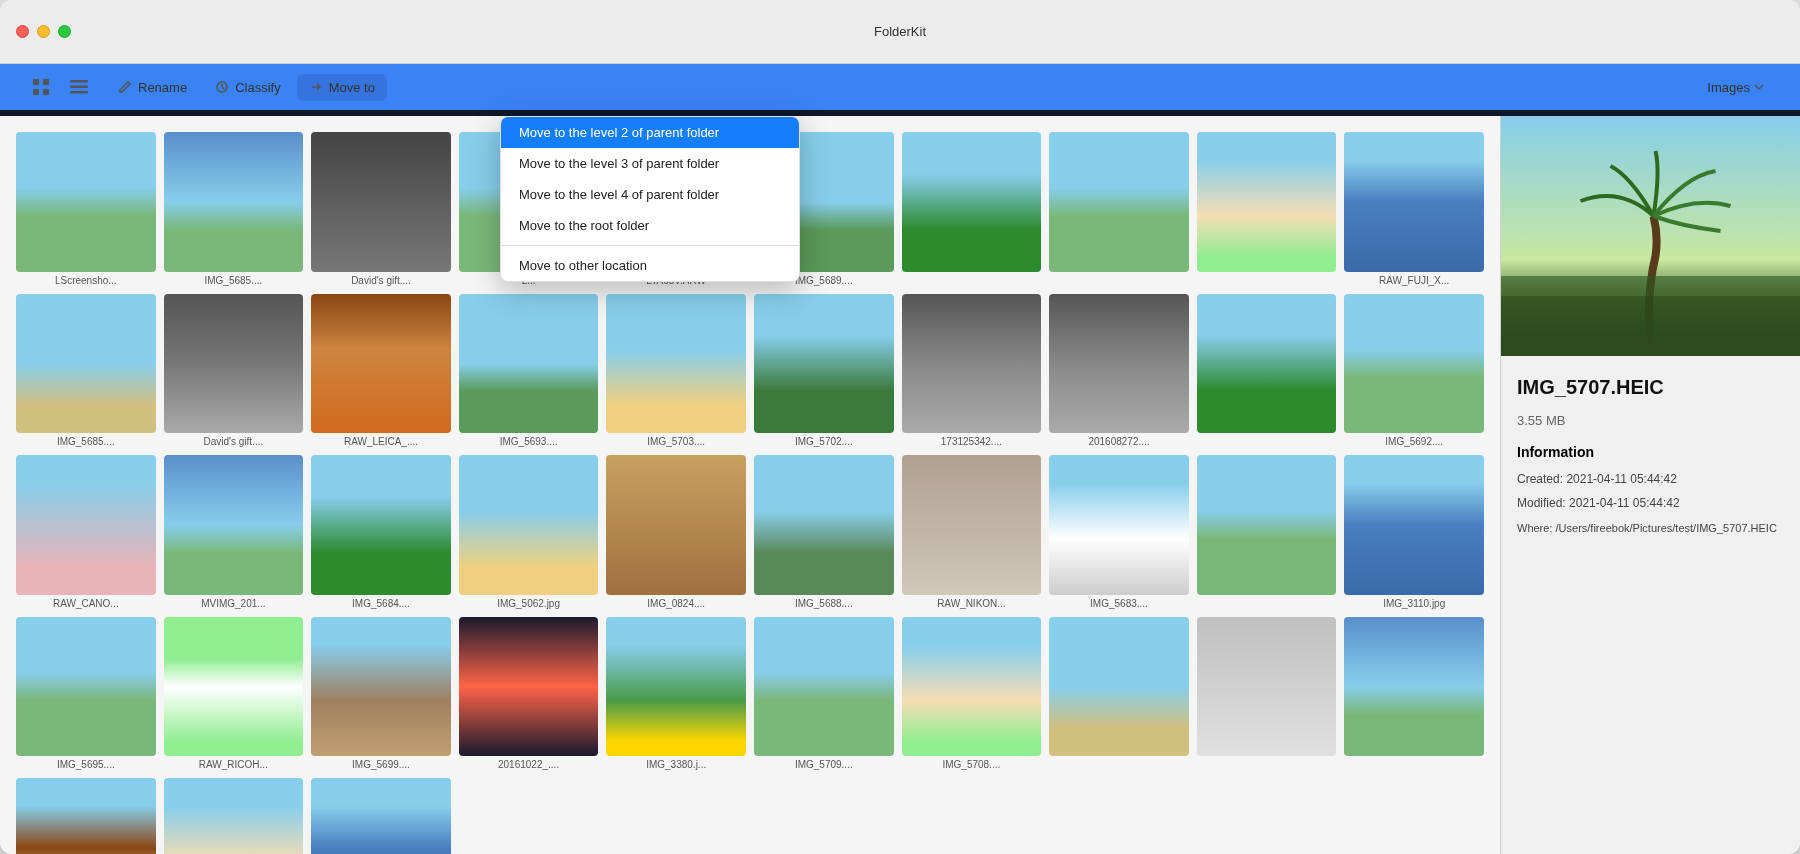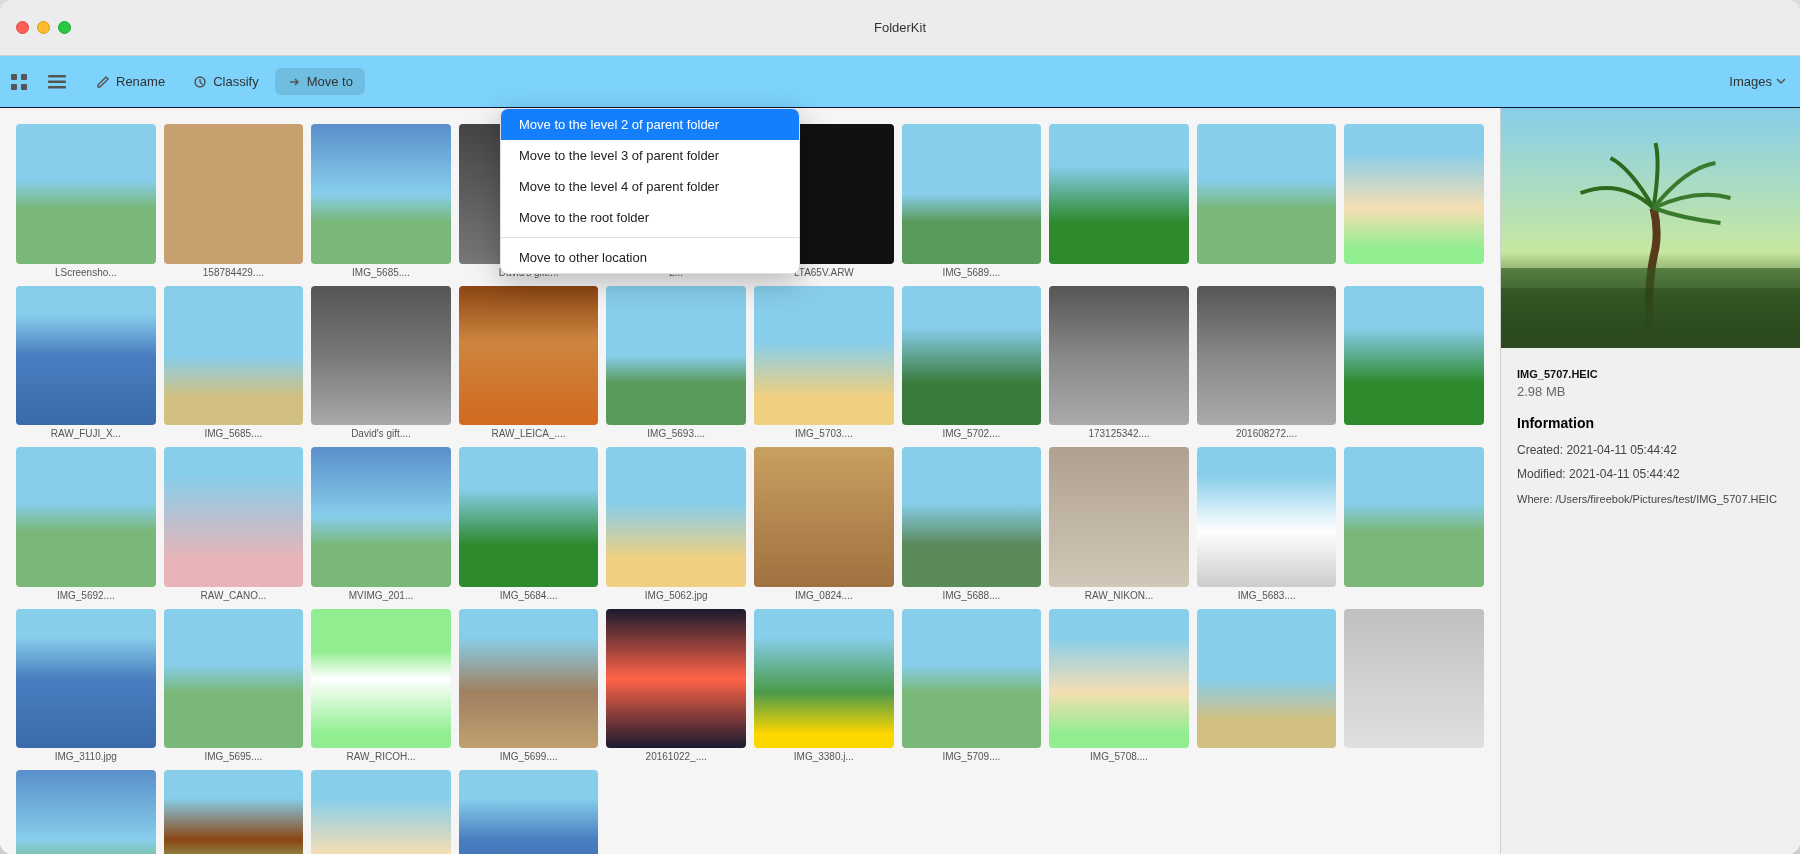--- a/index.html
+++ b/index.html
@@ -14,21 +14,21 @@
       width: 1800px;
       height: 854px;
       background: #f5f5f5;
       border-radius: 12px;
       overflow: hidden;
       display: flex;
       flex-direction: column;
       box-shadow: 0 10px 40px rgba(0,0,0,0.3);
     }
     .titlebar {
-      height: 56px;
+      height: 64px;
       background: #ececec;
       display: flex;
       align-items: center;
       padding: 0 16px;
       border-bottom: 1px solid #d0d0d0;
       position: relative;
       flex-shrink: 0;
     }
     .traffic-lights {
       display: flex;
@@ -47,26 +47,26 @@
     .titlebar-title {
       position: absolute;
       left: 50%;
       transform: translateX(-50%);
       font-size: 13px;
       font-weight: 500;
       color: #333;
     }
     .toolbar {
       height: 52px;
-      background: #7dd3fc;
-      display: flex;
-      align-items: center;
-      padding: 0 4px;
+      background: #3b82f6;
+      display: flex;
+      align-items: center;
+      padding: 0 26px;
       gap: 4px;
-      border-bottom: 1px solid #0f172a;
+      border-bottom: 6px solid #0f172a;
       flex-shrink: 0;
       position: relative;
     }
     .toolbar-btn {
       display: flex;
       align-items: center;
       gap: 6px;
       padding: 6px 12px;
       border-radius: 6px;
       cursor: pointer;
@@ -170,24 +170,24 @@
       content: '';
       position: absolute;
       bottom: 0; left: 0; right: 0;
       height: 40%;
       background: linear-gradient(0deg, #2d4a1e 0%, transparent 100%);
     }
     .detail-info {
       padding: 20px 16px;
     }
     .detail-filename {
-      font-size: 11px;
+      font-size: 20px;
       font-weight: 600;
       color: #111;
-      margin-bottom: 4px;
+      margin-bottom: 14px;
     }
     .detail-size {
       font-size: 13px;
       color: #666;
       margin-bottom: 16px;
     }
     .detail-section-title {
       font-size: 14px;
       font-weight: 600;
       color: #000000;
@@ -327,24 +327,20 @@
     </div>
   </div>
 
   <div class="content-area">
 
     <div class="grid-area">
       <div class="grid" id="image-grid">
       <div class="grid-item">
             <div class="thumb-container" style="background: linear-gradient(rgb(135, 206, 235) 40%, rgb(122, 184, 122) 60%);"></div>
             <div class="thumb-label">LScreensho...</div>
-          </div>
-          <div class="grid-item">
-            <div class="thumb-container" style="background: rgb(200, 160, 112);"></div>
-            <div class="thumb-label">158784429....</div>
           </div>
           <div class="grid-item">
             <div class="thumb-container" style="background: linear-gradient(rgb(90, 143, 203) 0%, rgb(135, 206, 235) 50%, rgb(122, 184, 122) 70%);"></div>
             <div class="thumb-label">IMG_5685....</div>
           </div>
           <div class="grid-item">
             <div class="thumb-container" style="background: linear-gradient(rgb(68, 68, 68) 0%, rgb(119, 119, 119) 100%);"></div>
             <div class="thumb-label">David's gift....</div>
           </div>
           <div class="grid-item">
@@ -520,21 +516,21 @@
           <path d="M153 100 Q185 60 215 55" stroke="#3a7a2e" stroke-width="4" fill="none"></path>
           <path d="M153 100 Q195 80 230 90" stroke="#3a7a2e" stroke-width="4" fill="none"></path>
           <path d="M153 100 Q180 110 220 115" stroke="#3a7a2e" stroke-width="4" fill="none"></path>
 
           <rect x="0" y="160" width="300" height="80" fill="#2d5a1e" opacity="0.6"></rect>
           <rect x="0" y="180" width="300" height="60" fill="#1a3a10" opacity="0.4"></rect>
         </svg>
       </div>
       <div class="detail-info">
         <div class="detail-filename">IMG_5707.HEIC</div>
-        <div class="detail-size">2.98 MB</div>
+        <div class="detail-size">3.55 MB</div>
         <div class="detail-section-title">Information</div>
         <div class="detail-row">
           <span>Created:</span>
           <span> </span>
           <span>2021-04-11 05:44:42</span>
         </div>
         <div class="detail-row">
           <span>Modified:</span>
           <span> </span>
           <span>2021-04-11 05:44:42</span>

